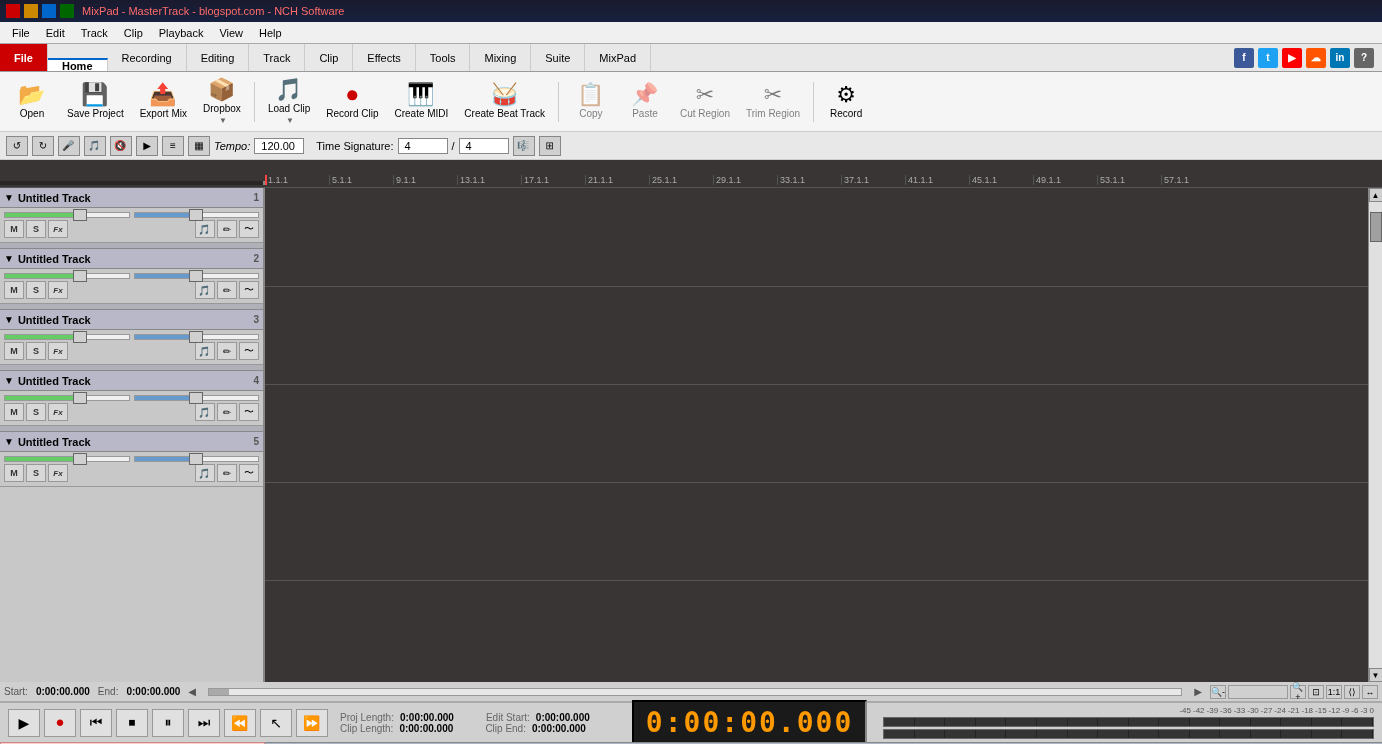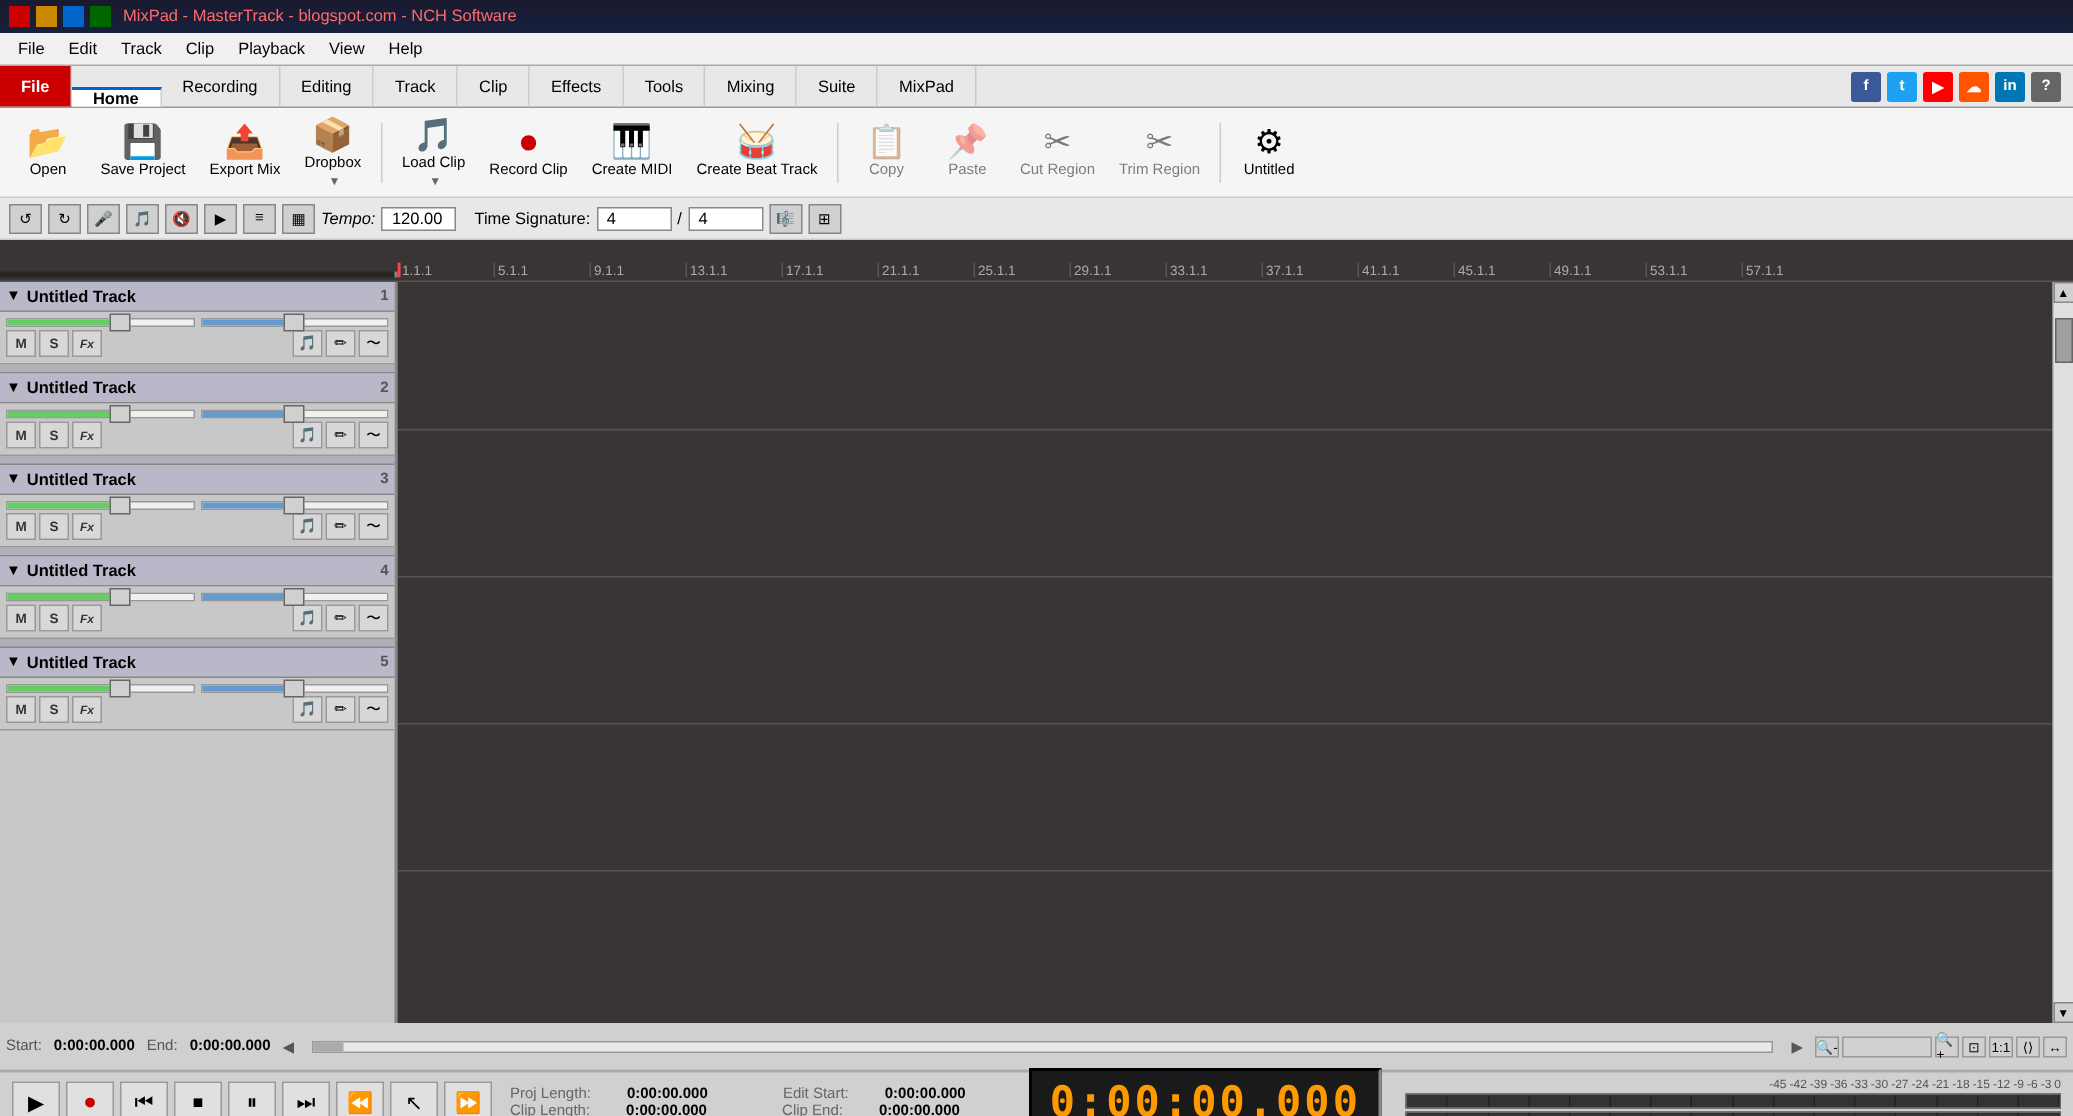--- a/index.html
+++ b/index.html
@@ -259,28 +259,29 @@
       border-bottom: 1px solid #555;
     }
     #ruler-left { width: 265px; background: #2a2525; flex-shrink: 0; border-right: 2px solid #888; display: flex; align-items: flex-end; padding: 2px 4px; }
     #ruler-timeline { flex: 1; overflow: hidden; display: flex; align-items: center; gap: 0; position: relative; }
     .ruler-mark { font-size: 9px; color: #aaa; flex-shrink: 0; width: 64px; text-align: left; padding-left: 2px; border-left: 1px solid #555; }
     .ruler-cursor { position: absolute; left: 0; top: 0; width: 2px; height: 100%; background: #ff4444; }
     #ruler-scrollbar { width: 14px; }
 
     
     #pos-bar {
-      height: 32px;
+      height: 20px;
       background: #d0d0d0;
       display: flex;
       align-items: center;
       padding: 5px 4px;
       border-bottom: 1px solid #aaa;
       font-size: 10px;
       gap: 8px;
+      text-align: center;
     }
     #pos-bar .pos-label { color: #555; }
     #pos-bar .pos-value { color: #000; font-weight: bold; }
     #pos-scroll { flex: 1; height: 8px; background: #e8e8e8; border: 1px solid #999; margin: 0 4px; position: relative; }
     #pos-scroll-thumb { height: 100%; width: 20px; background: #aaa; }
     .pos-zoom-btns { display: flex; gap: 2px; }
     .pos-zoom-btn { width: 16px; height: 14px; background: #d0d0d0; border: 1px solid #999; display: flex; align-items: center; justify-content: center; font-size: 9px; cursor: pointer; }
     .pos-arrow { color: #555; font-size: 10px; cursor: pointer; }
 
     
@@ -299,21 +300,21 @@
       background: #e0e0e0;
       border: 1px solid #999;
       display: flex;
       align-items: center;
       justify-content: center;
       font-size: 14px;
       cursor: pointer;
     }
     .transport-btn.record { color: #cc0000; }
     .transport-info { display: flex; flex-direction: column; margin-left: 8px; font-size: 10px; }
-    .transport-row { display: flex; gap: 24px; align-items: flex-end; }
+    .transport-row { display: flex; gap: 6px; align-items: flex-end; }
     .t-label { color: #666; }
     .t-value { color: #000; font-weight: bold; min-width: 80px; }
     .timecode-display {
       background: #1a1a1a;
       color: #ff9900;
       font-family: monospace;
       font-size: 28px;
       font-weight: bold;
       padding: 4px 12px;
       border: 2px inset #333;
@@ -453,21 +454,21 @@
     <span class="toolbar-icon">✂</span>
     <span>Cut Region</span>
   </div>
   <div class="toolbar-btn disabled">
     <span class="toolbar-icon">✂</span>
     <span>Trim Region</span>
   </div>
   <div class="toolbar-sep"></div>
   <div class="toolbar-btn">
     <span class="toolbar-icon">⚙</span>
-    <span>Untitled</span>
+    <span>Record</span>
   </div>
 </div>
 
 <div id="instrument-bar">
   <div class="inst-btn">↺</div>
   <div class="inst-btn">↻</div>
   <div class="inst-btn">🎤</div>
   <div class="inst-btn">🎵</div>
   <div class="inst-btn">🔇</div>
   <div class="inst-btn">▶</div>

